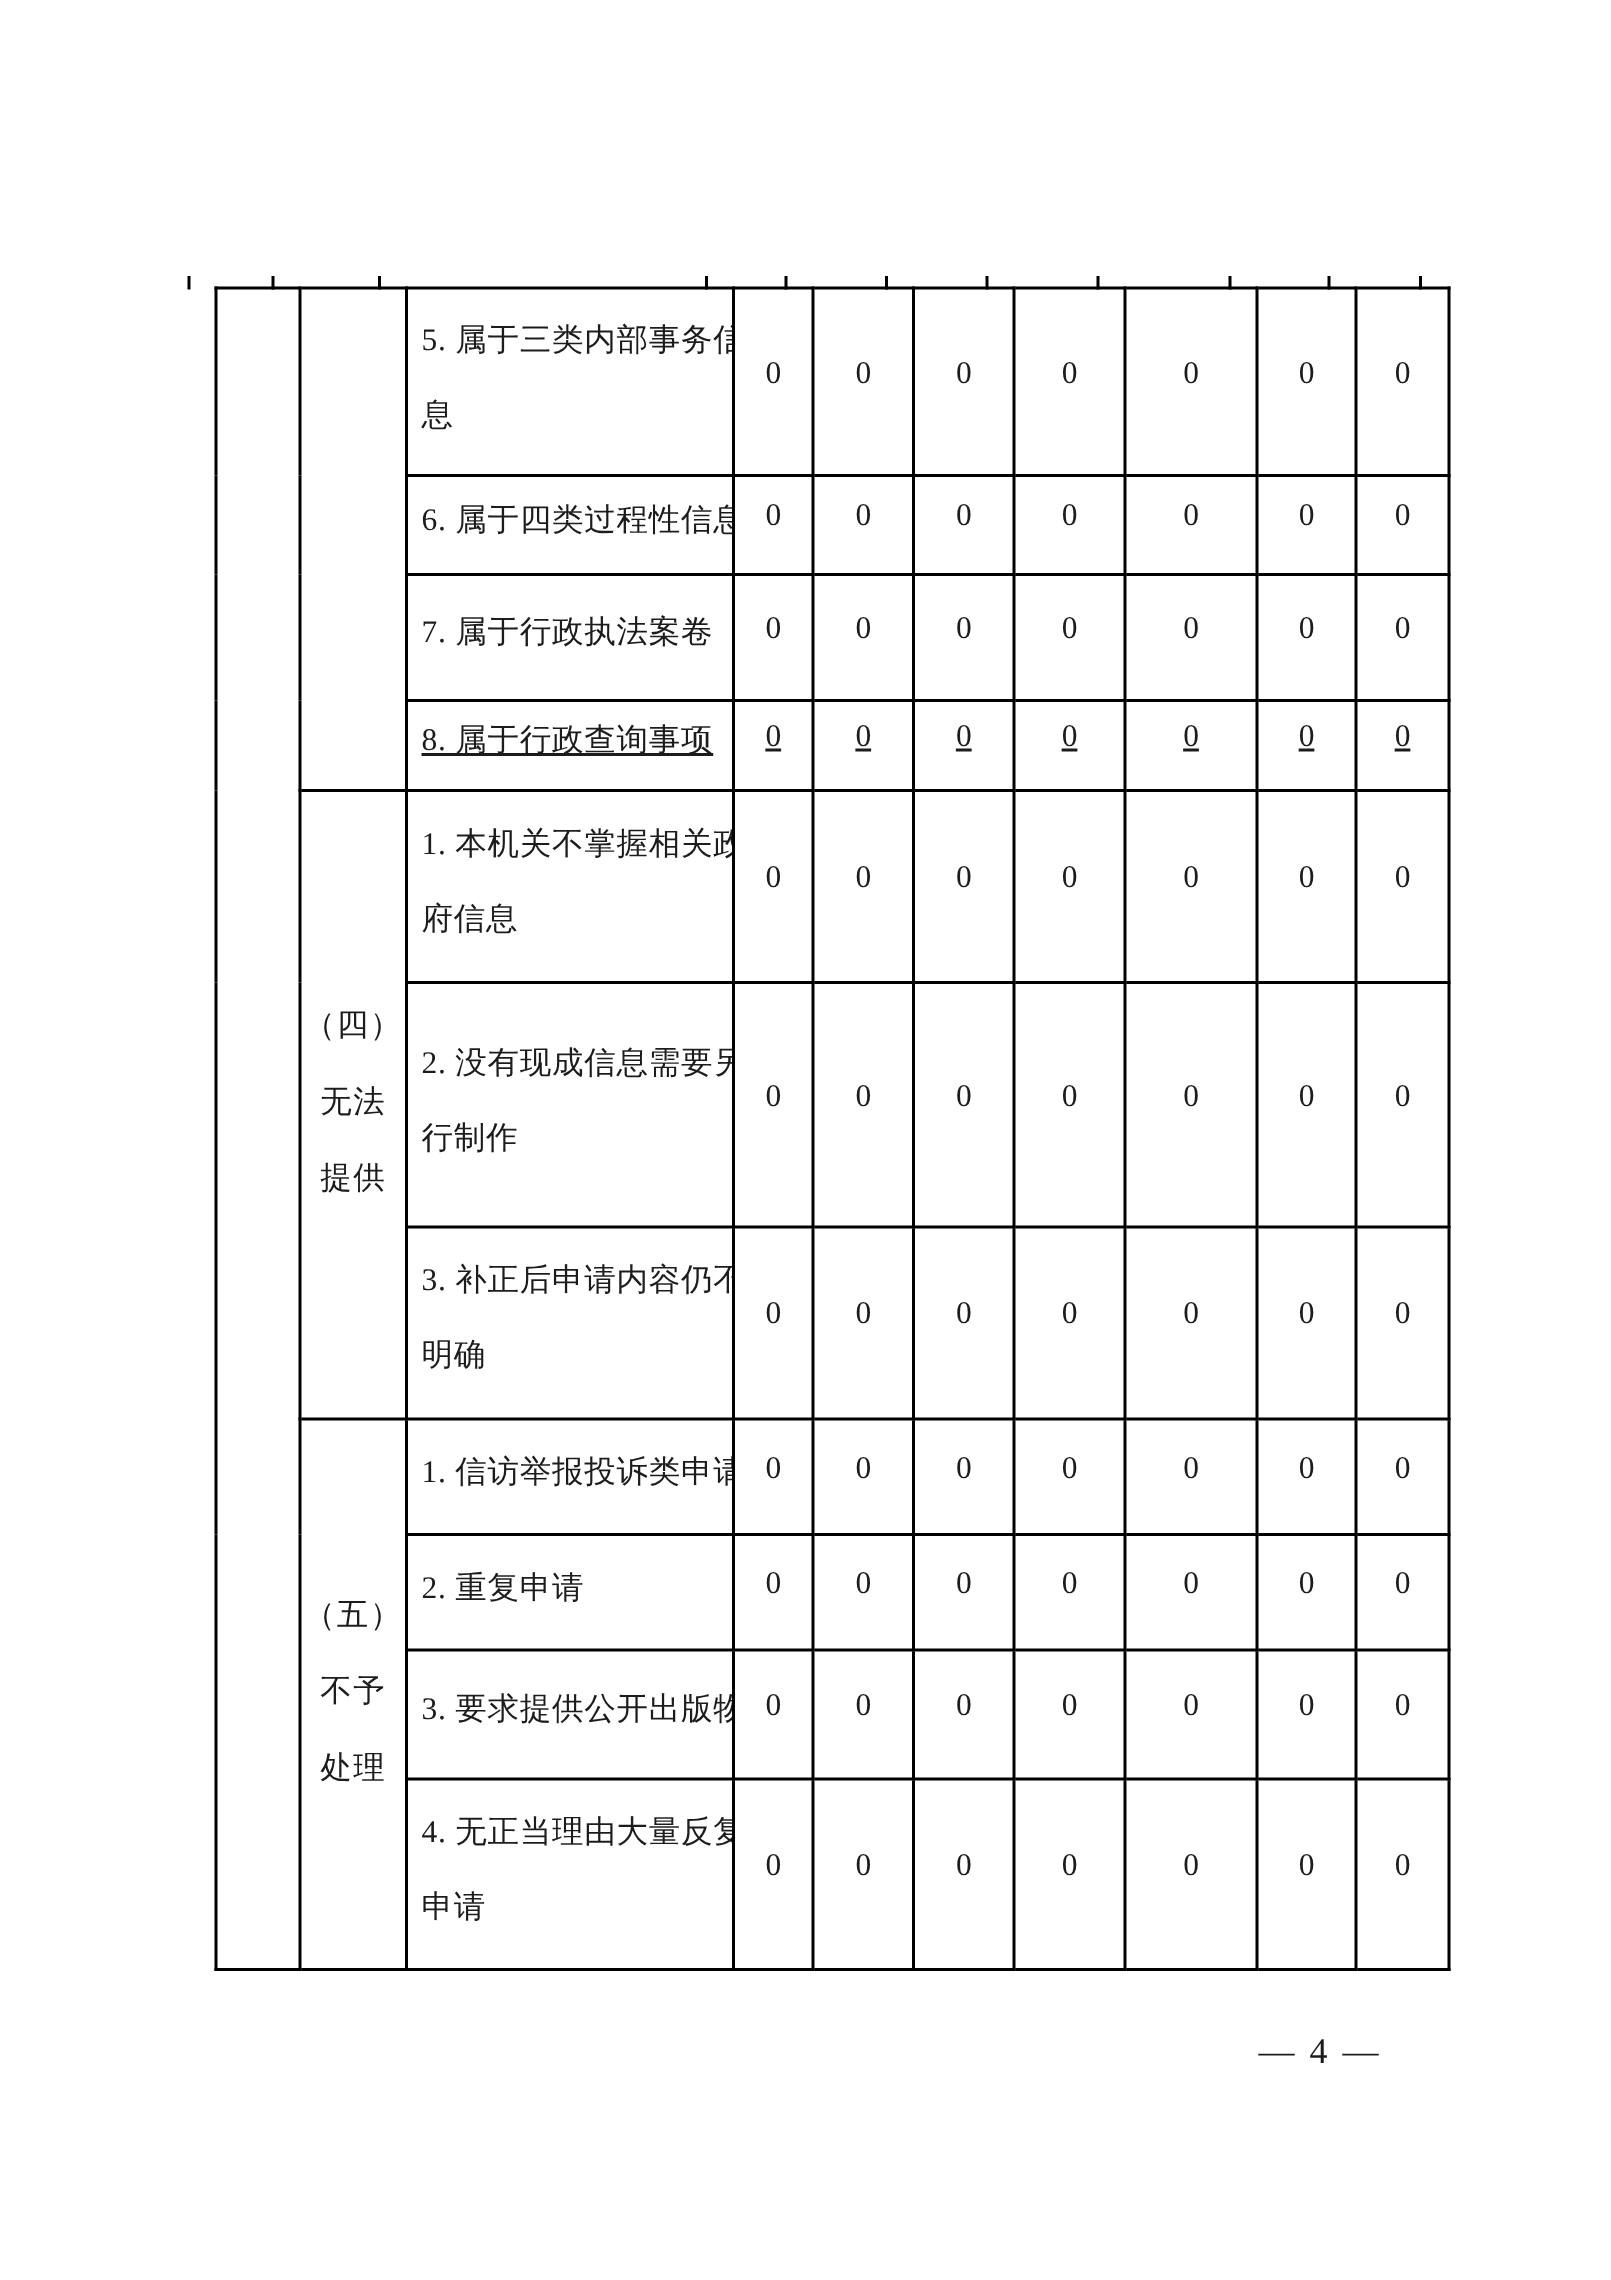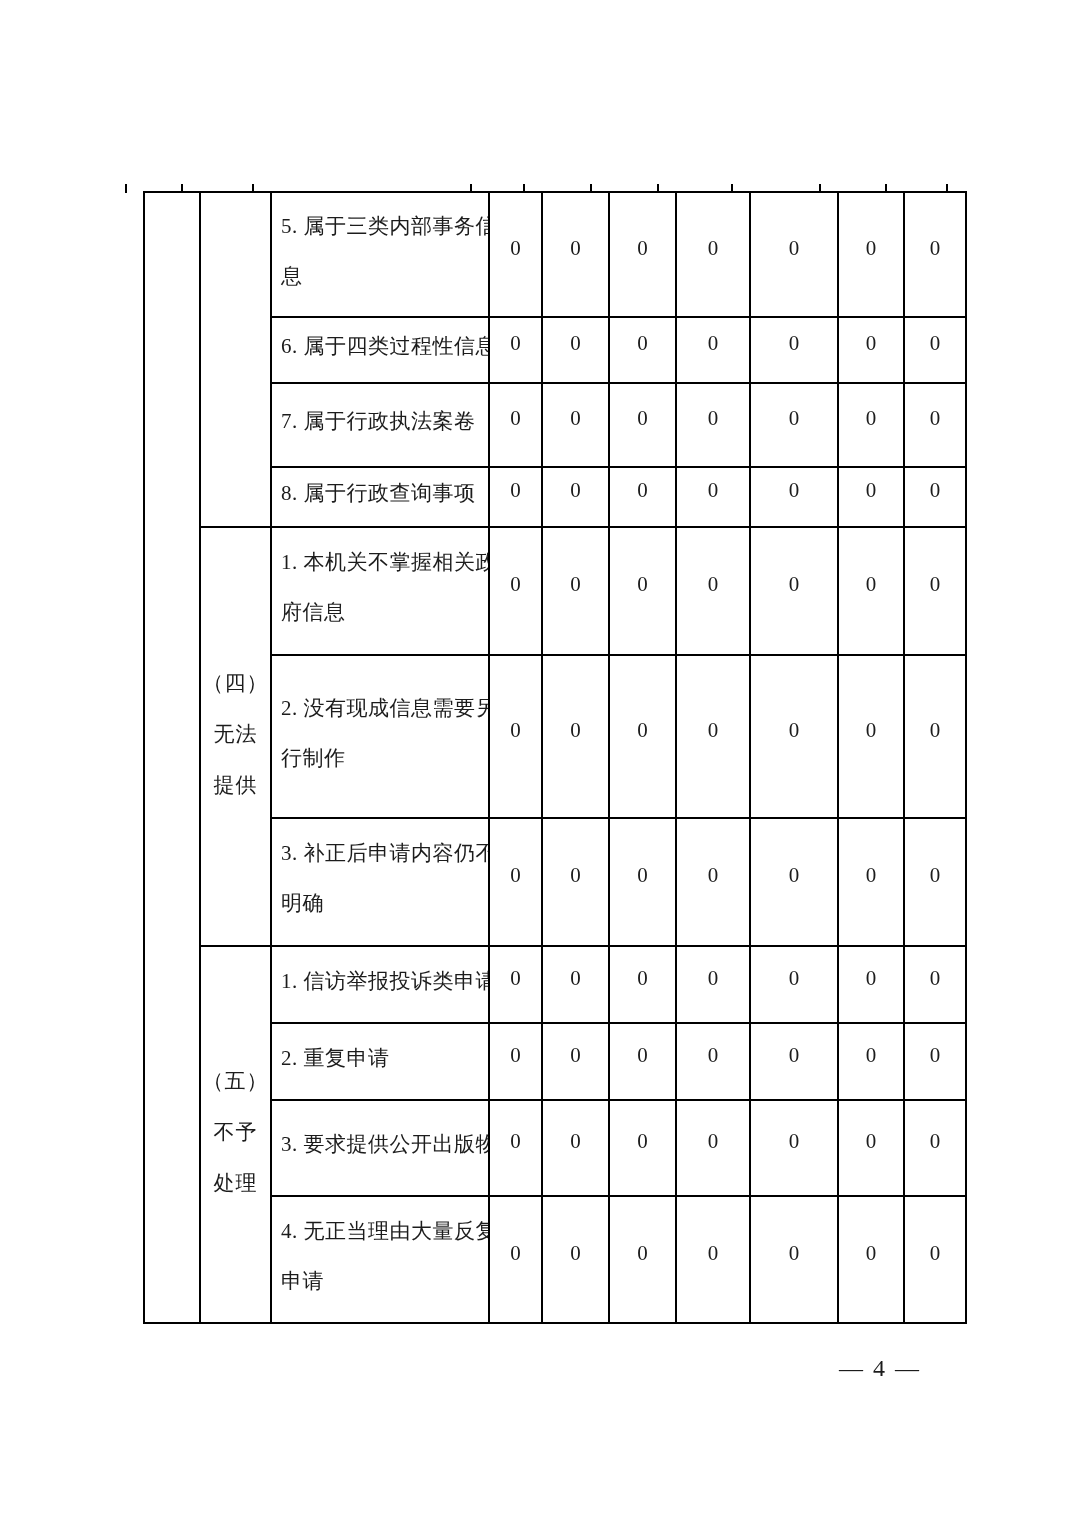--- a/index.html
+++ b/index.html
@@ -148,21 +148,21 @@
             <div>7. 属于行政执法案卷</div>
           </td>
           <td class="value-cell">0</td>
           <td class="value-cell">0</td>
           <td class="value-cell">0</td>
           <td class="value-cell">0</td>
           <td class="value-cell">0</td>
           <td class="value-cell">0</td>
           <td class="value-cell">0</td>
         </tr>
-        <tr style="height: 57px;">
+        <tr style="height: 57px; text-decoration: underline;">
           <td class="label-cell">
             <div>8. 属于行政查询事项</div>
           </td>
           <td class="value-cell">0</td>
           <td class="value-cell">0</td>
           <td class="value-cell">0</td>
           <td class="value-cell">0</td>
           <td class="value-cell">0</td>
           <td class="value-cell">0</td>
           <td class="value-cell">0</td>
@@ -233,21 +233,21 @@
             <div>2. 重复申请</div>
           </td>
           <td class="value-cell">0</td>
           <td class="value-cell">0</td>
           <td class="value-cell">0</td>
           <td class="value-cell">0</td>
           <td class="value-cell">0</td>
           <td class="value-cell">0</td>
           <td class="value-cell">0</td>
         </tr>
-        <tr style="height: 96px;">
+        <tr style="height: 86px;">
           <td class="label-cell">
             <div>3. 要求提供公开出版物</div>
           </td>
           <td class="value-cell">0</td>
           <td class="value-cell">0</td>
           <td class="value-cell">0</td>
           <td class="value-cell">0</td>
           <td class="value-cell">0</td>
           <td class="value-cell">0</td>
           <td class="value-cell">0</td>

